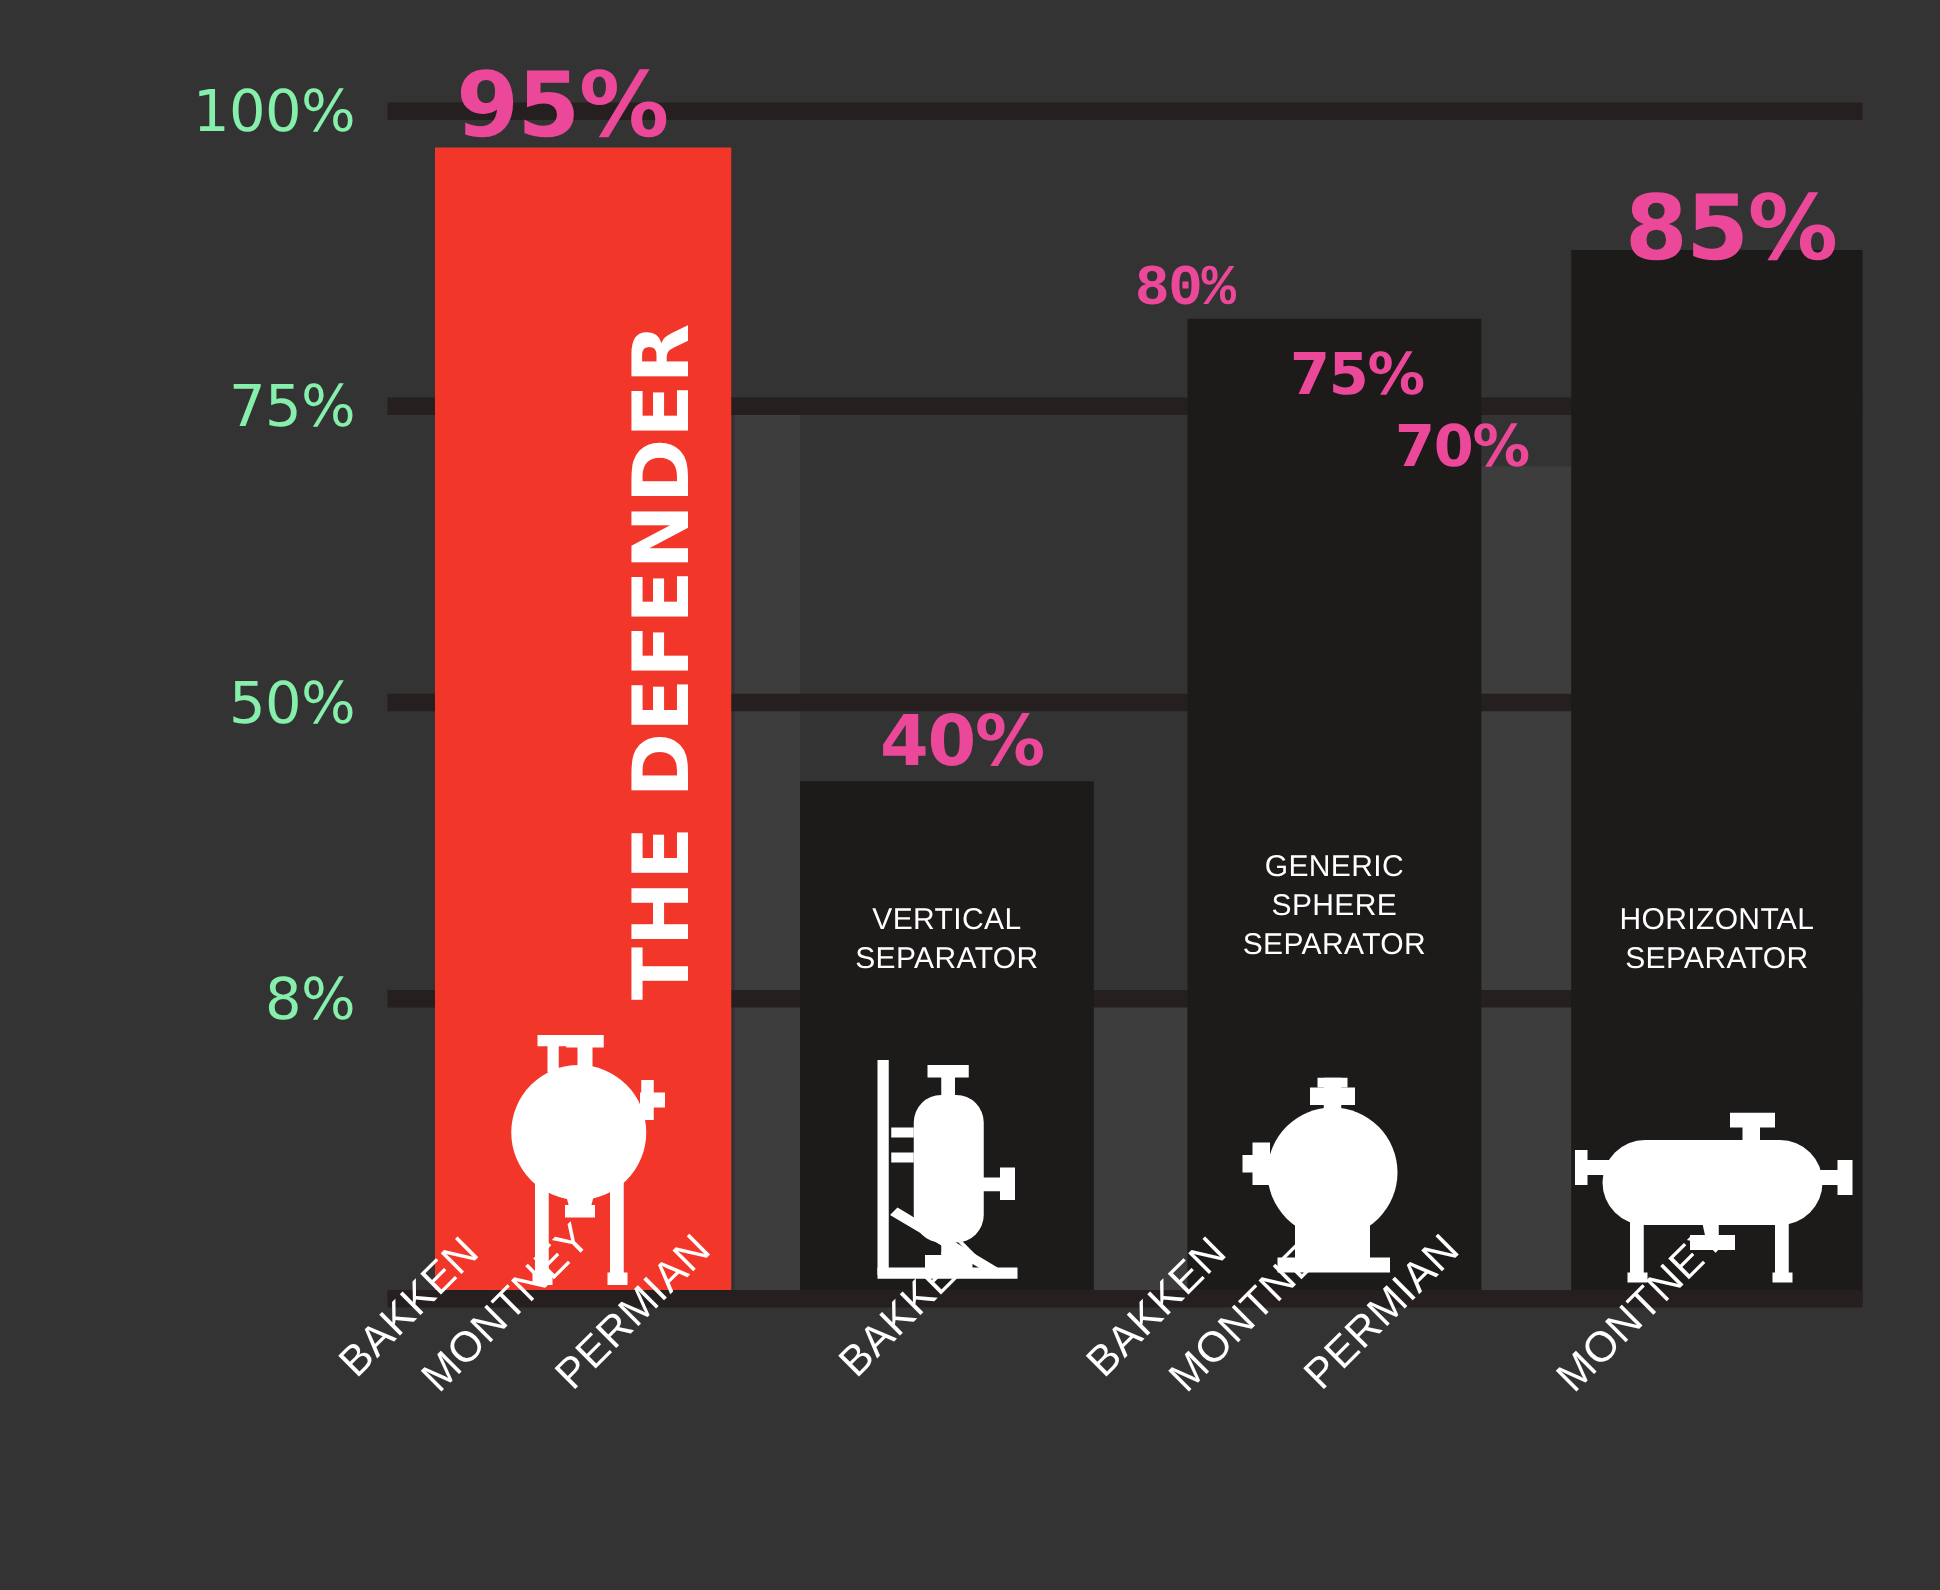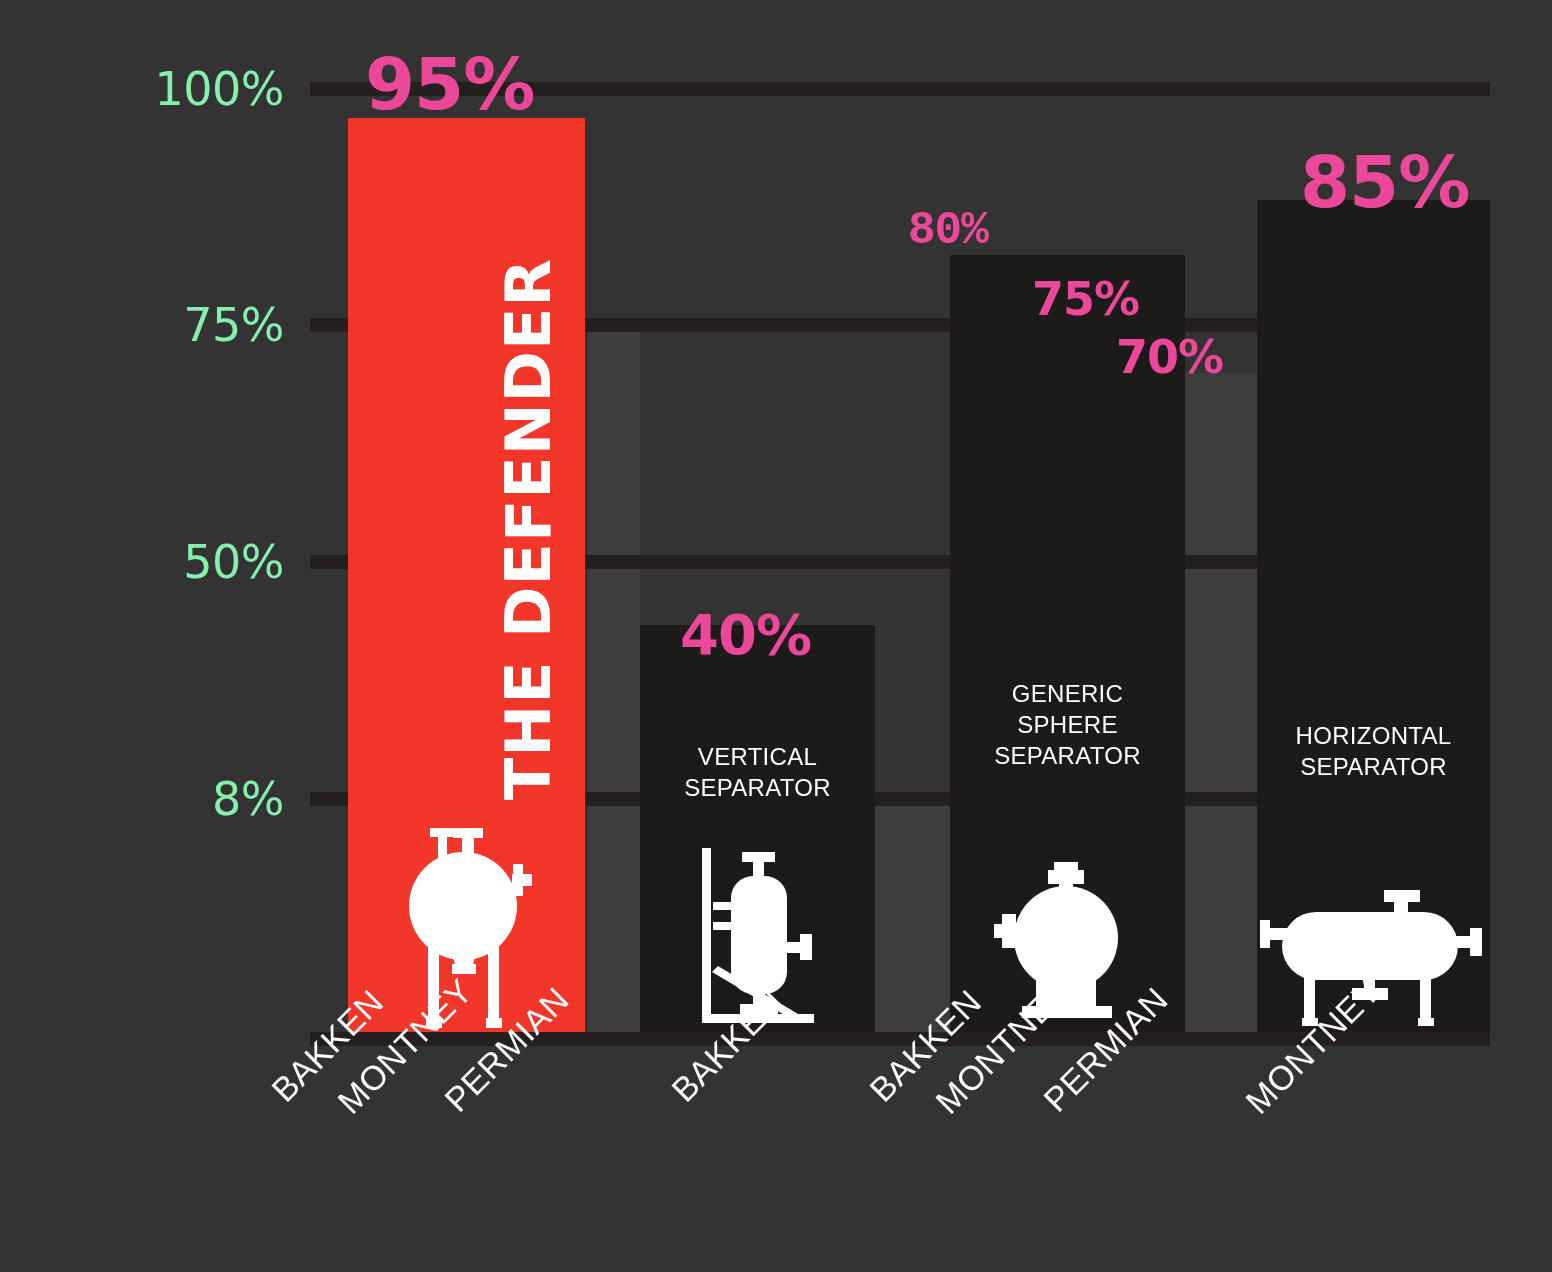--- a/index.html
+++ b/index.html
@@ -79,29 +79,29 @@
     <div class="bar-red" style="left:348px;top:118px;width:237px;height:925px;"></div>
 
     <div class="baseline" style="top:1032px;"></div>
 
     <div class="ytick" style="top:62px;">100%</div>
     <div class="ytick" style="top:298px;">75%</div>
     <div class="ytick" style="top:535px;">50%</div>
     <div class="ytick" style="top:772px;">8%</div>
 
     <div class="vlabel big" style="left:365px;top:42px;">95%</div>
-    <div class="vlabel mid" style="left:680px;top:561px;margin-top:41px;">40%</div>
+    <div class="vlabel mid" style="left:704px;top:561px;">40%</div>
     <div class="vlabel sml" style="left:908px;top:205px;font-family:Liberation Mono, monospace;">80%</div>
     <div class="vlabel sml" style="left:1032px;top:272px;">75%</div>
     <div class="vlabel sml" style="left:1116px;top:330px;">70%</div>
     <div class="vlabel big" style="left:1300px;top:140px;">85%</div>
 
     <div class="vert-text" style="left:492px;top:800px;">THE DEFENDER</div>
 
-    <div class="catname" style="left:640px;top:720px;width:235px;margin-top:21px;">VERTICAL
+    <div class="catname" style="left:640px;top:720px;width:235px;">VERTICAL
 SEPARATOR</div>
     <div class="catname" style="left:950px;top:678px;width:235px;">GENERIC
 SPHERE
 SEPARATOR</div>
     <div class="catname" style="left:1257px;top:720px;width:233px;">HORIZONTAL
 SEPARATOR</div>
 
     <div class="icon" style="left:400px;top:828px;width:132px;height:200px;">
       <svg width="132" height="200" viewBox="0 0 132 200" fill="#ffffff">
 

